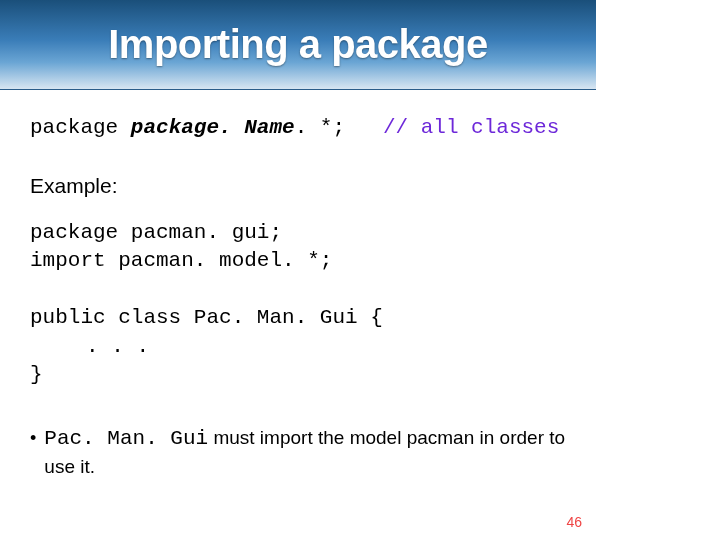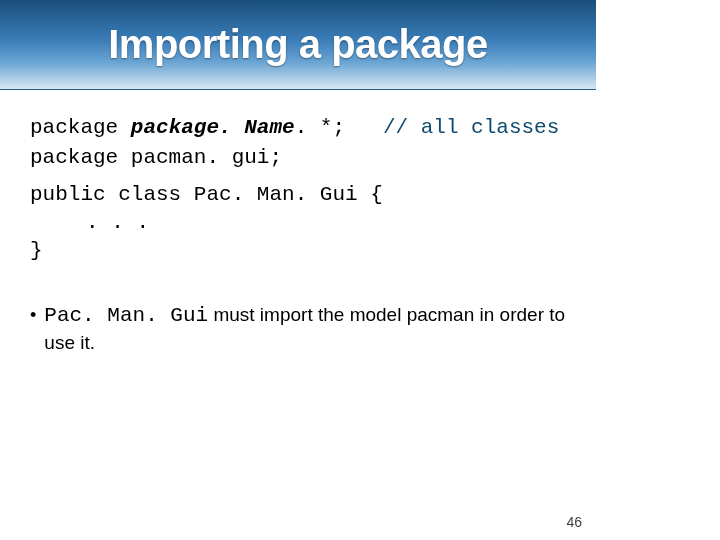--- a/index.html
+++ b/index.html
@@ -23,48 +23,50 @@
   }
   .content {
     padding: 20px 30px 0 30px;
     font-size: 20px;
     color: #000;
     line-height: 1.35;
   }
   .mono { font-family: "Courier New", monospace; font-size: 21px; }
   .bold { font-weight: bold; font-family: Liberation Mono, monospace; }
   .italic-note { font-style: italic; font-size: 21px; margin-top: 26px; }
-  .comment { color: #0c4a6e; }
+  .comment { color: #6d28d9; }
   .syntax-line { margin-top: 4px; }
   .example-label { margin-top: 30px; font-size: 21px; }
-  .code-block { margin-top: 2px; }
-  .code-block2 { margin-top: 8px; }
+  .code-block { margin-top: 18px; }
+  .code-block2 { margin-top: 29px; }
   .indent { padding-left: 56px; }
   .bullet-line { margin-top: 36px; font-size: 19px; display: flex; align-items: baseline; gap: 8px; }
   .bullet { font-size: 18px; }
-  .slide-number { position: absolute; right: 14px; bottom: 10px; font-size: 14px; color: #404040; }
+  .slide-number { position: absolute; right: 14px; bottom: 10px; font-size: 14px; color: #ef4444; }
 </style>
 </head>
 <body>
 
 <div class="slide">
 
   <div class="title-band">
     <div class="title">Importing a package</div>
   </div>
 
   <div class="content">
 
     <div class="mono syntax-line">
       <span>package </span><span class="bold italic-note" style="font-style:italic;margin:0">package. Name</span><span>. *;</span><span>&nbsp;&nbsp;&nbsp;</span><span class="comment">// all classes</span>
     </div>
 
+    <div class="example-label">Example:</div>
 
     <div class="mono code-block">
       <div>package pacman. gui;</div>
+      <div>import pacman. model. *;</div>
     </div>
 
     <div class="mono code-block2">
       <div>public class Pac. Man. Gui {</div>
       <div class="indent">. . .</div>
       <div>}</div>
     </div>
 
     <div class="bullet-line">
       <span class="bullet">•</span>

